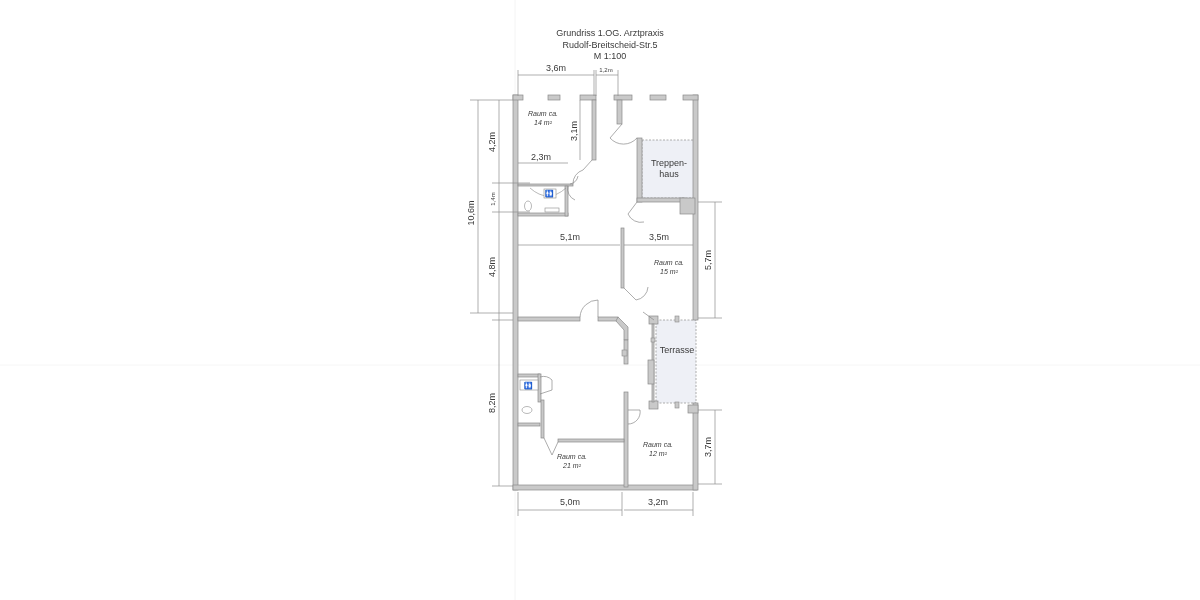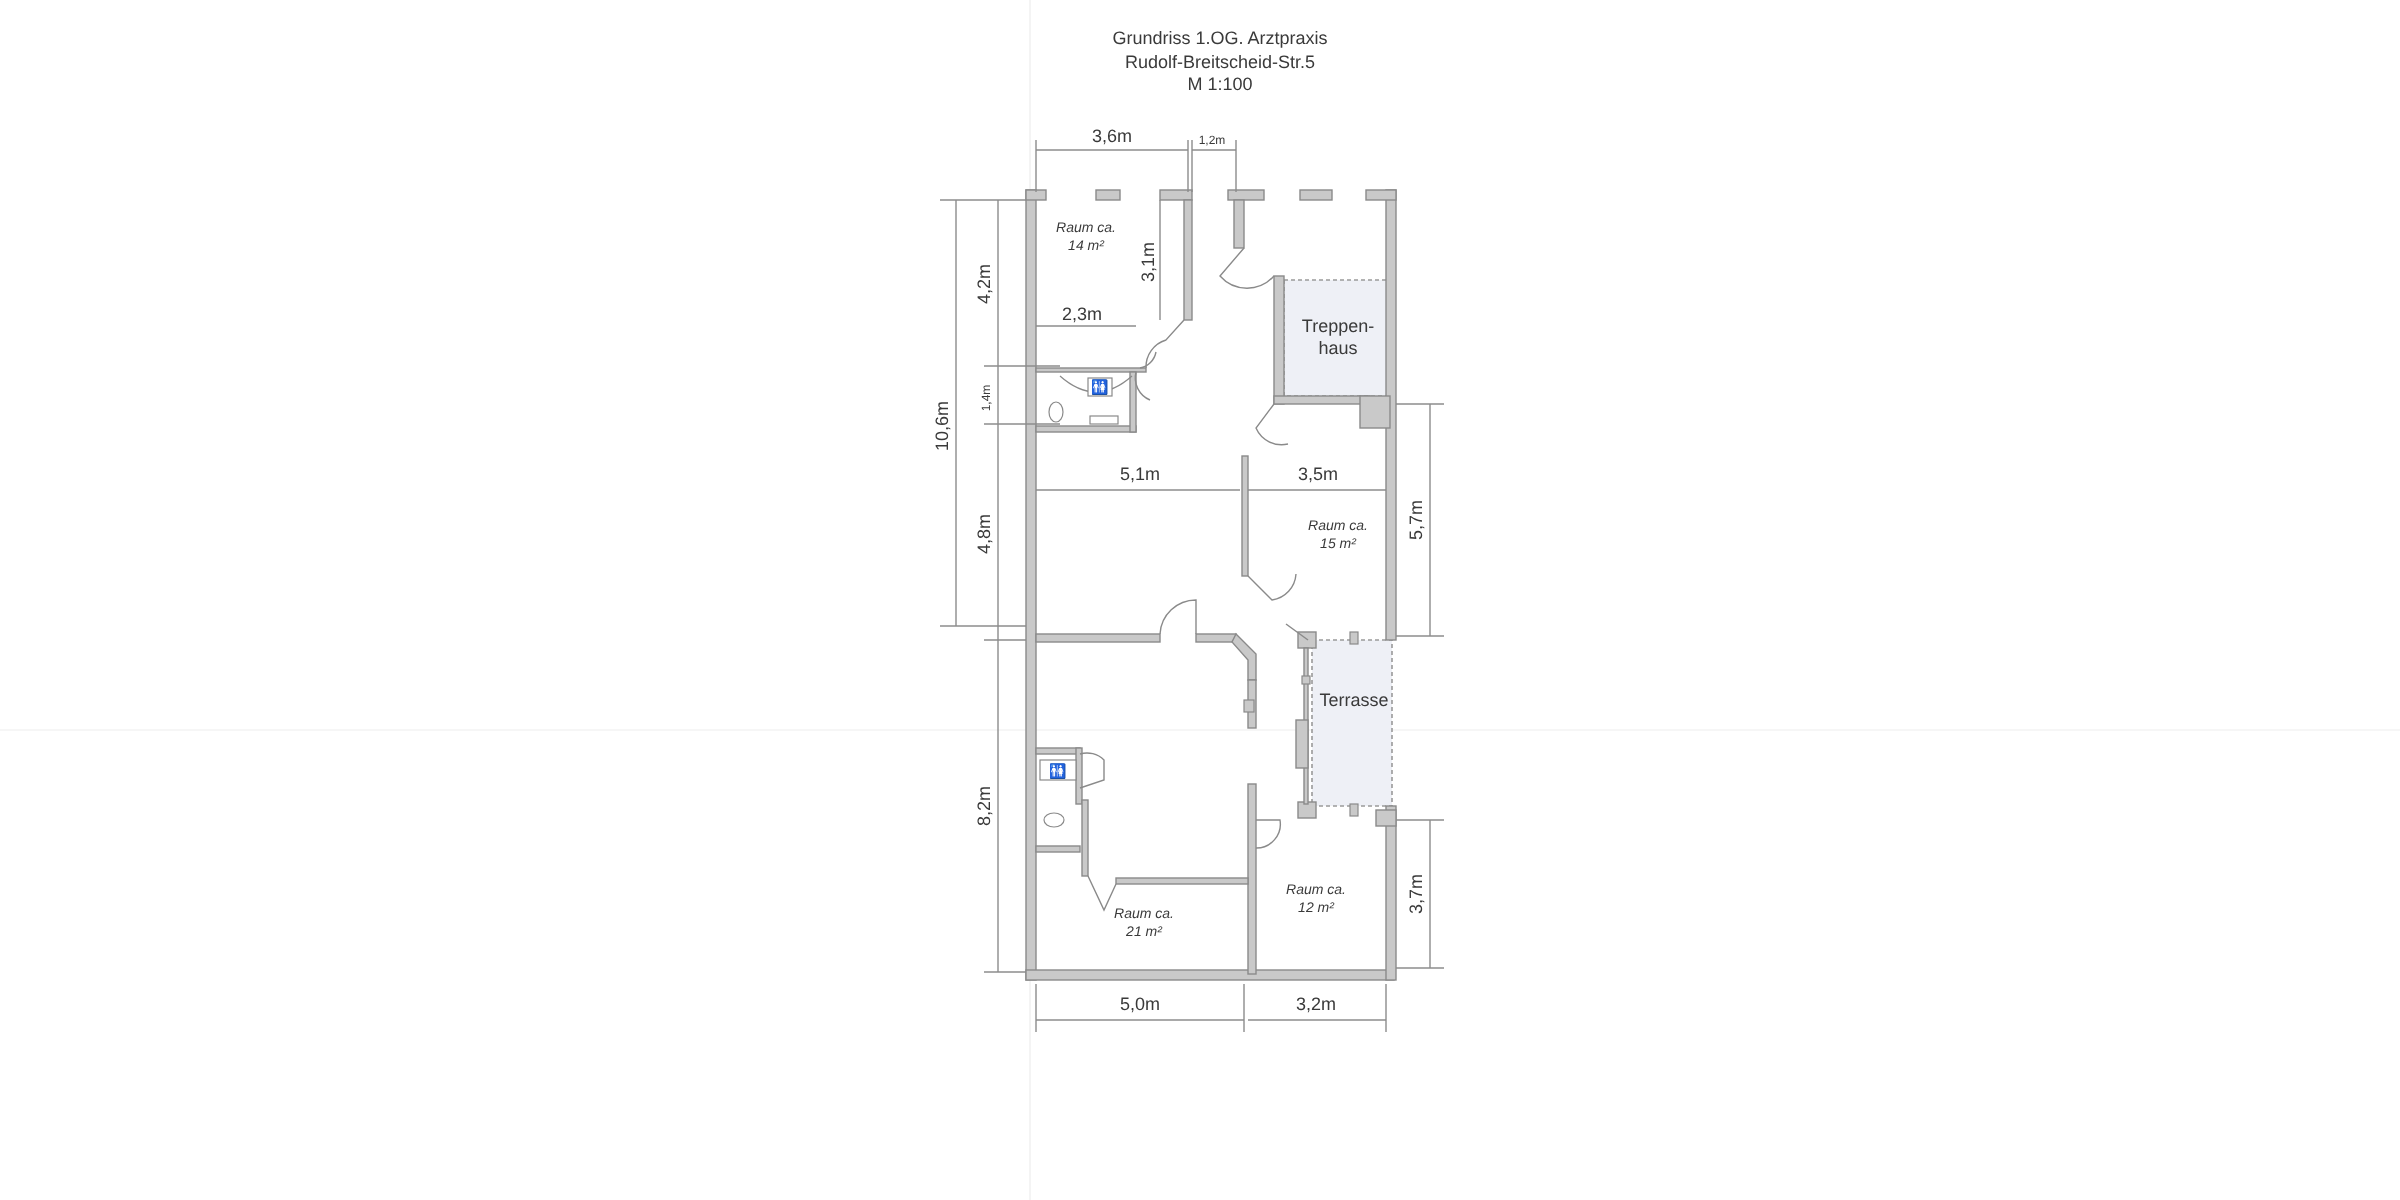--- a/index.html
+++ b/index.html
@@ -1,17 +1,17 @@
 <!DOCTYPE html>
 <html><head>
 <meta charset="utf-8">
 <style>
   html, body { margin:0; padding:0; background:#ffffff; }
   body { width:1200px; height:600px; position:relative; overflow:hidden; font-family:"Liberation Sans", sans-serif; }
-  .title-block { position:absolute; left:520px; top:14px; width:180px; text-align:center; font-size:9px; line-height:11.5px; color:#3a3a3a; }
+  .title-block { position:absolute; left:520px; top:28px; width:180px; text-align:center; font-size:9px; line-height:11.5px; color:#3a3a3a; }
   .title-block div { white-space:nowrap; }
   svg { position:absolute; left:0; top:0; }
   .dimtxt { font-family:"Liberation Sans", sans-serif; font-size:9px; fill:#3a3a3a; }
   .dimtxt-sm { font-family:"Liberation Sans", sans-serif; font-size:6px; fill:#3a3a3a; }
   .roomtxt { font-family:"Liberation Sans", sans-serif; font-size:7px; font-style:italic; fill:#3a3a3a; }
   .labeltxt { font-family:"Liberation Sans", sans-serif; font-size:9px; fill:#3a3a3a; }
 </style>
 </head>
 <body>
 

